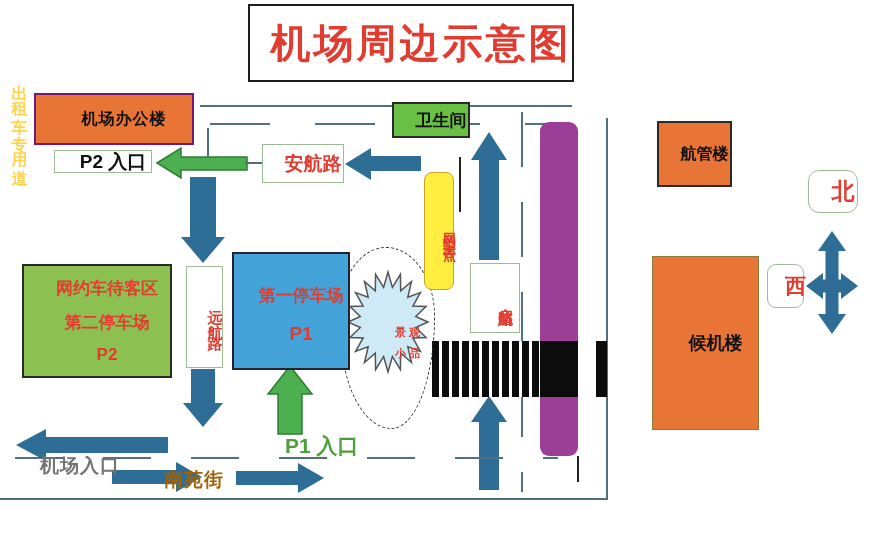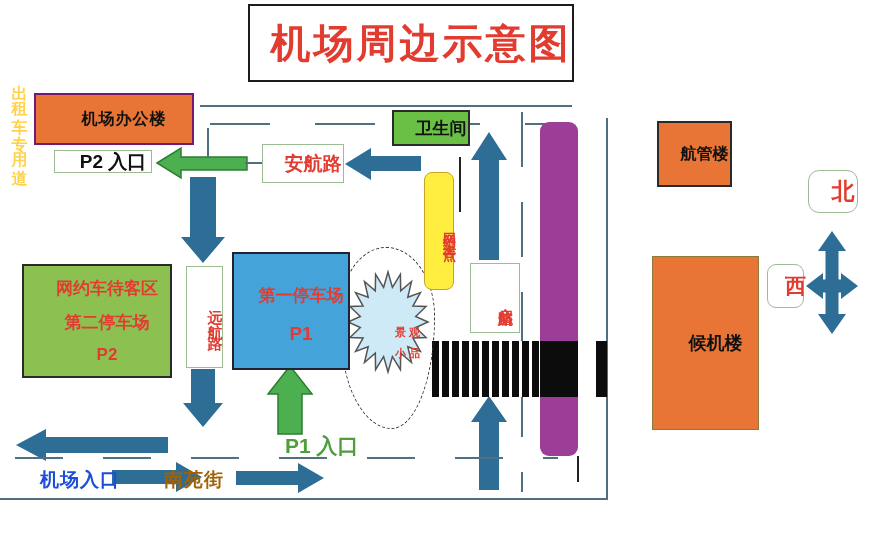--- a/index.html
+++ b/index.html
@@ -10,21 +10,21 @@
        justify-content:center;font-weight:bold;text-align:center;padding-left:20px;}
   .vtext{writing-mode:vertical-rl;text-orientation:upright;}
   .line{position:absolute;}
   svg{position:absolute;overflow:visible;}
   .title-box{left:248px;top:4px;width:326px;height:78px;background:#fff;border:2px solid #1c1c1c;
              color:#e23c31;font-size:40px;letter-spacing:3px;z-index:6;}
   .office{left:34px;top:93px;width:160px;height:52px;background:#e87536;border:2px solid #701a75;
           color:#111;font-size:16px;letter-spacing:1px;z-index:5;}
   .p2-entrance{left:54px;top:150px;width:98px;height:23px;background:#fff;border:1.5px solid #9dbb95;
           color:#111;font-size:19px;z-index:5;}
-  .restroom{left:392px;top:110px;width:78px;height:36px;background:#6abf45;border:2px solid #2a2a2a;
+  .restroom{left:392px;top:102px;width:78px;height:36px;background:#6abf45;border:2px solid #2a2a2a;
           color:#111;font-size:17px;z-index:5;}
   .anhang{left:262px;top:144px;width:82px;height:39px;background:#fff;border:1.5px solid #9dbb95;
           color:#e23c31;font-size:19px;z-index:5;}
   .p2-lot{left:22px;top:264px;width:150px;height:114px;background:#8cc152;border:2px solid #2a2a2a;
           color:#e23c31;font-size:17px;flex-direction:column;justify-content:space-evenly;z-index:5;}
   .yuanhang{left:186px;top:266px;width:37px;height:102px;background:#fff;border:1.5px solid #9dbb95;
           color:#e23c31;font-size:15px;z-index:5;}
   .yuanhang span{letter-spacing:13px;}
   .p1-lot{left:232px;top:252px;width:118px;height:118px;background:#44a4da;border:2px solid #223;
           color:#e23c31;flex-direction:column;gap:16px;padding-top:6px;z-index:5;}
@@ -50,21 +50,21 @@
   .atc{left:657px;top:121px;width:75px;height:66px;background:#e87536;border:2px solid #2a2a2a;
         color:#111;font-size:16px;z-index:5;}
   .terminal{left:652px;top:256px;width:107px;height:174px;background:#e87536;border:1.5px solid #8b7a3a;
         color:#111;font-size:18px;z-index:5;}
   .north{left:808px;top:170px;width:50px;height:43px;background:#fff;border:1.5px solid #9dbb95;
         border-radius:11px;color:#e23c31;font-size:23px;z-index:5;}
   .west{left:767px;top:264px;width:37px;height:44px;background:#fff;border:1.5px solid #9dbb95;
         border-radius:9px;color:#e23c31;font-size:21px;z-index:5;}
   .lbl{position:absolute;font-weight:bold;z-index:6;white-space:nowrap;}
   .p1-entrance-lbl{left:285px;top:432px;color:#4f9e3c;font-size:21px;}
-  .airport-entrance-lbl{left:40px;top:467px;color:#1d4ed8;font-size:19px;letter-spacing:1px;}
+  .airport-entrance-lbl{left:40px;top:453px;color:#737373;font-size:19px;letter-spacing:1px;}
   .nanyuan-lbl{left:164px;top:467px;color:#a16207;font-size:19px;letter-spacing:1px;}
   
   .rl{background:#51707f;}
   .top-line{left:200px;top:105px;width:372px;height:2px;z-index:1;}
   .top-dash{left:210px;top:123px;width:360px;height:2px;z-index:1;
      background:repeating-linear-gradient(90deg,#51707f 0 60px,transparent 60px 105px);}
   .left-stub{left:207px;top:128px;width:2px;height:30px;z-index:1;}
   .mid-stub{left:459px;top:157px;width:2px;height:55px;background:#222;z-index:1;}
   .lane-dash{left:521px;top:112px;width:2px;height:380px;z-index:1;
      background:repeating-linear-gradient(180deg,#51707f 0 55px,transparent 55px 90px);}

